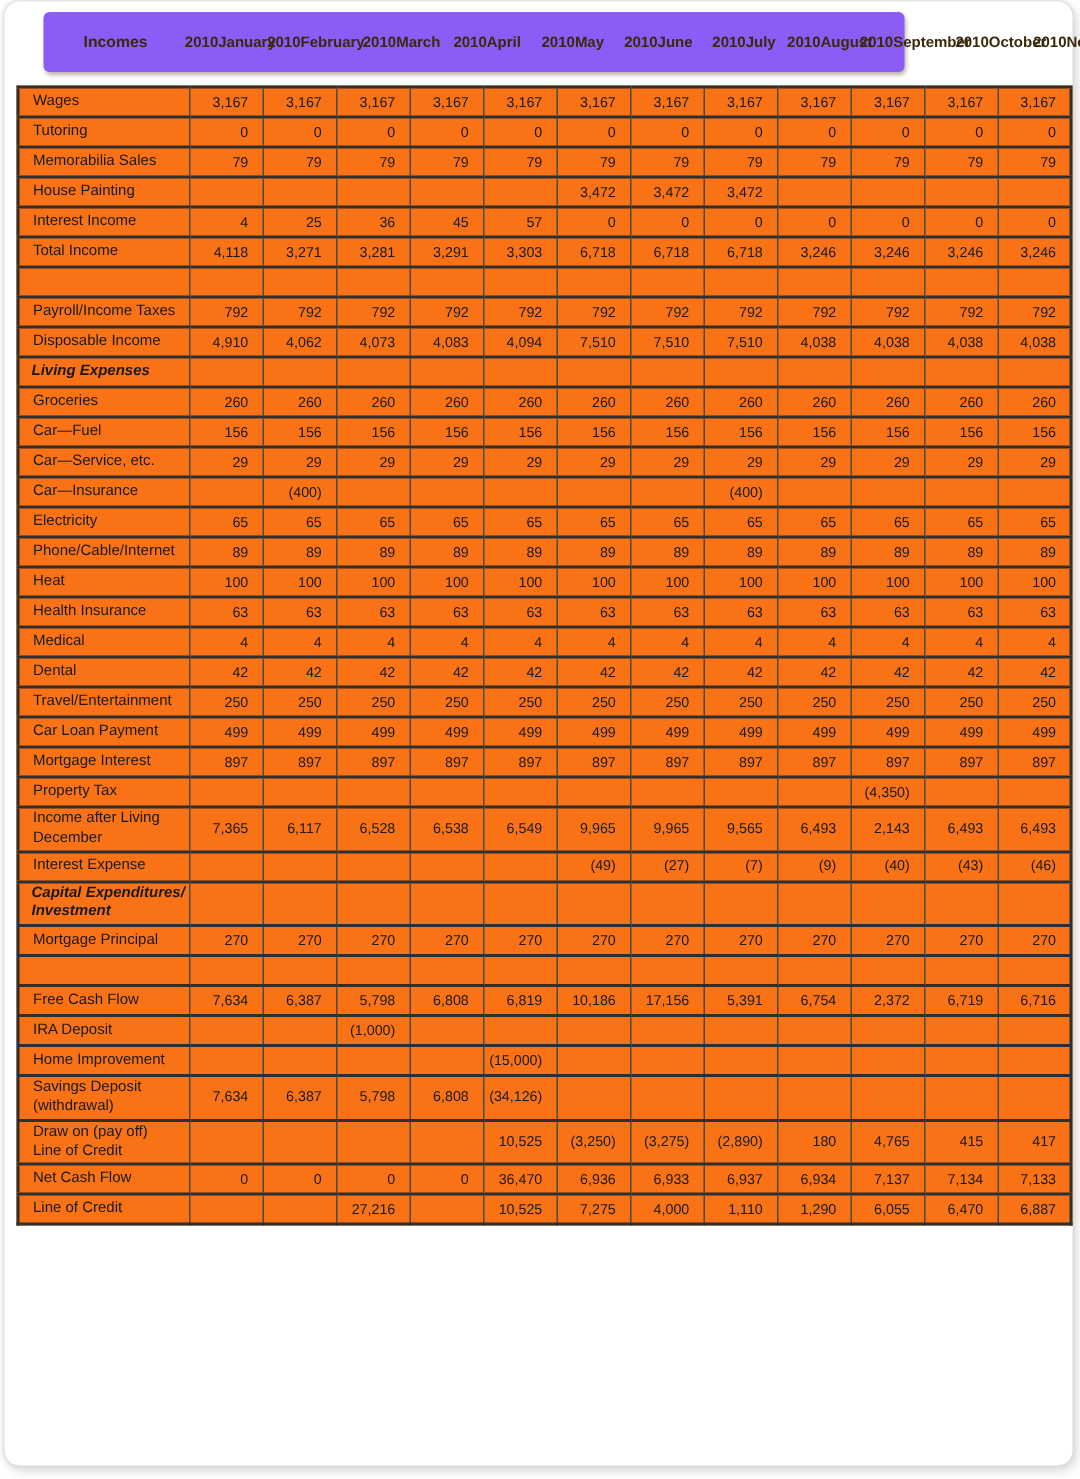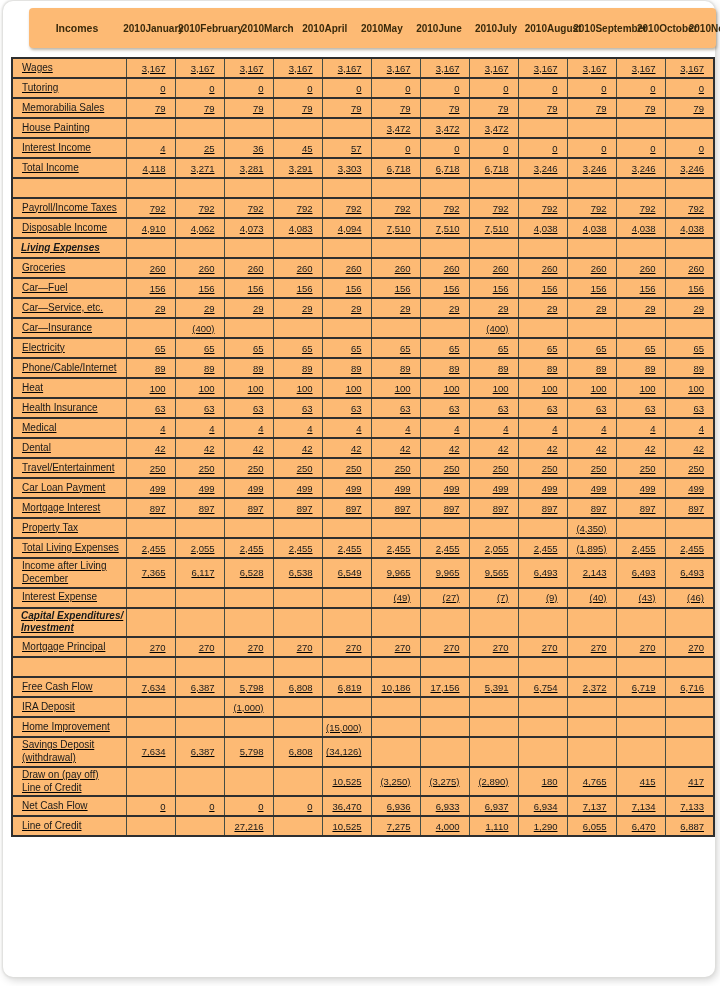--- a/index.html
+++ b/index.html
@@ -14,22 +14,22 @@
   .card {
     position: absolute; left: 3px; top: 1px;
     width: 712px; height: 976px;
     background: #ffffff;
     border-radius: 10px;
     box-shadow: 0 0 2px 1px #dcdcda, 2px 3px 8px rgba(0,0,0,0.18);
   }
   
   .header-band {
     position: absolute; left: 26px; top: 7px;
-    width: 687px; height: 40px;
-    background: #fdba74;
+    width: 574px; height: 40px;
+    background: #8b5cf6;
     border-radius: 4px;
     display: flex; align-items: stretch;
     box-shadow: 1px 2px 3px rgba(60,40,0,0.35);
     color: #3a2a0b;
   }
   .incomes-cell {
     width: 96px; flex: none;
     display: flex; align-items: center; justify-content: center;
     font-size: 10.5px; font-weight: bold;
   }
@@ -38,23 +38,22 @@
     flex: 1; min-width: 0;
     display: flex; flex-direction: row;
     align-items: center; justify-content: center;
     font-size: 10px; font-weight: bold; line-height: 1.3;
     white-space: nowrap; overflow: visible;
   }
   
   table.budget {
     position: absolute; left: 8px; top: 56px;
     border-collapse: collapse; table-layout: fixed;
-    background: #fdba74;
+    background: #f97316;
     border: 2px solid #2f2f2f;
-    text-decoration: underline;
   }
   col.label-col { width: 114px; }
   col.month-col { width: 49px; }
   td {
     border-top: 2px solid #2f2f2f;
     border-left: 1px solid #454d44;
     height: 20px;
     font-size: 9.5px;
     color: #191919;
     vertical-align: middle;
@@ -488,35 +487,20 @@
             <td class="num"></td>
             <td class="num"></td>
             <td class="num"></td>
             <td class="num"></td>
             <td class="num"></td>
             <td class="num"></td>
             <td class="num"></td>
             <td class="num">(4,350)</td>
             <td class="num"></td>
             <td class="num"></td>
-          </tr>
-          <tr class="data">
-            <td class="label">Total Living Expenses</td>
-            <td class="num">2,455</td>
-            <td class="num">2,055</td>
-            <td class="num">2,455</td>
-            <td class="num">2,455</td>
-            <td class="num">2,455</td>
-            <td class="num">2,455</td>
-            <td class="num">2,455</td>
-            <td class="num">2,055</td>
-            <td class="num">2,455</td>
-            <td class="num">(1,895)</td>
-            <td class="num">2,455</td>
-            <td class="num">2,455</td>
           </tr>
           <tr class="data">
             <td class="label">Income after Living
 December</td>
             <td class="num">7,365</td>
             <td class="num">6,117</td>
             <td class="num">6,528</td>
             <td class="num">6,538</td>
             <td class="num">6,549</td>
             <td class="num">9,965</td>

